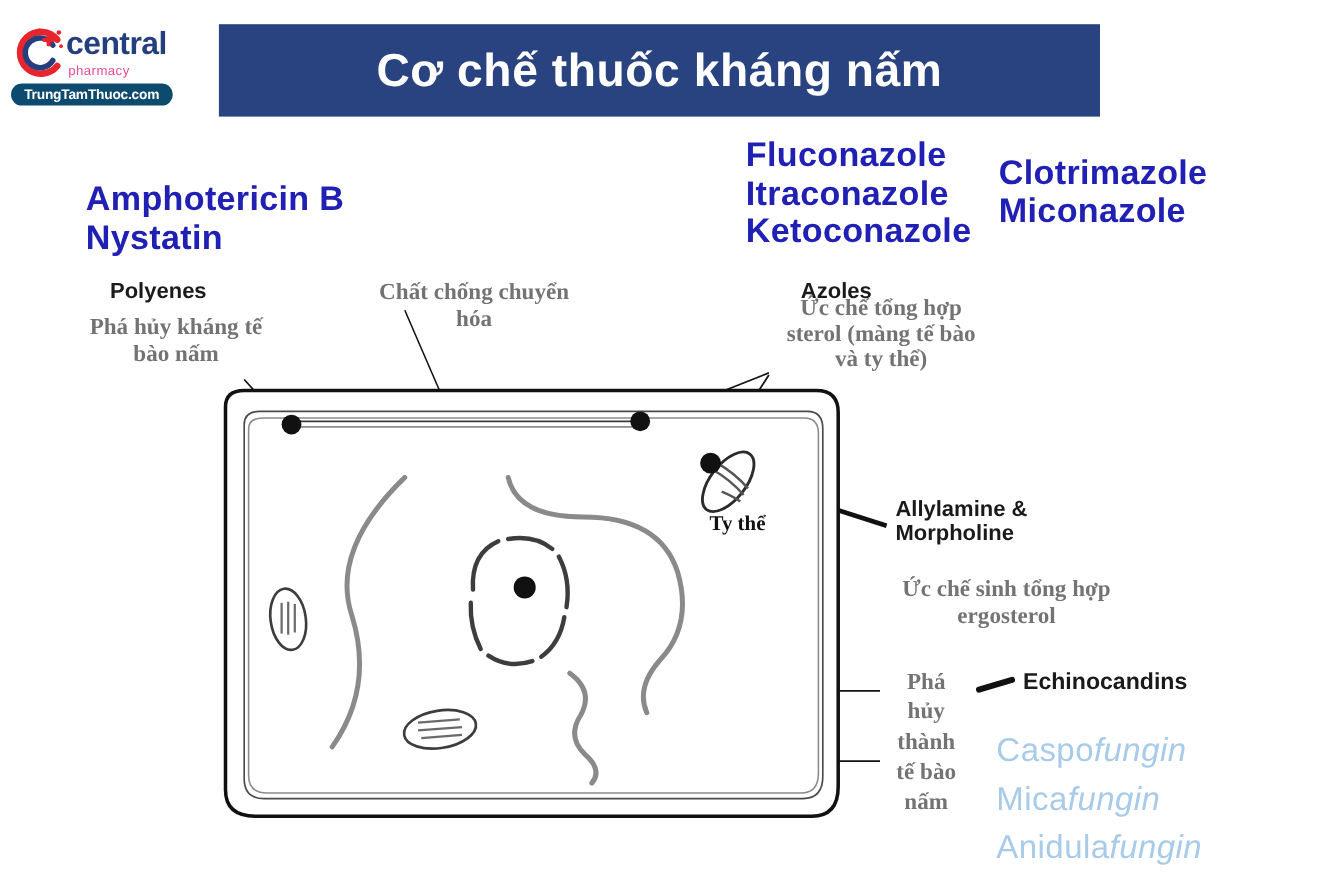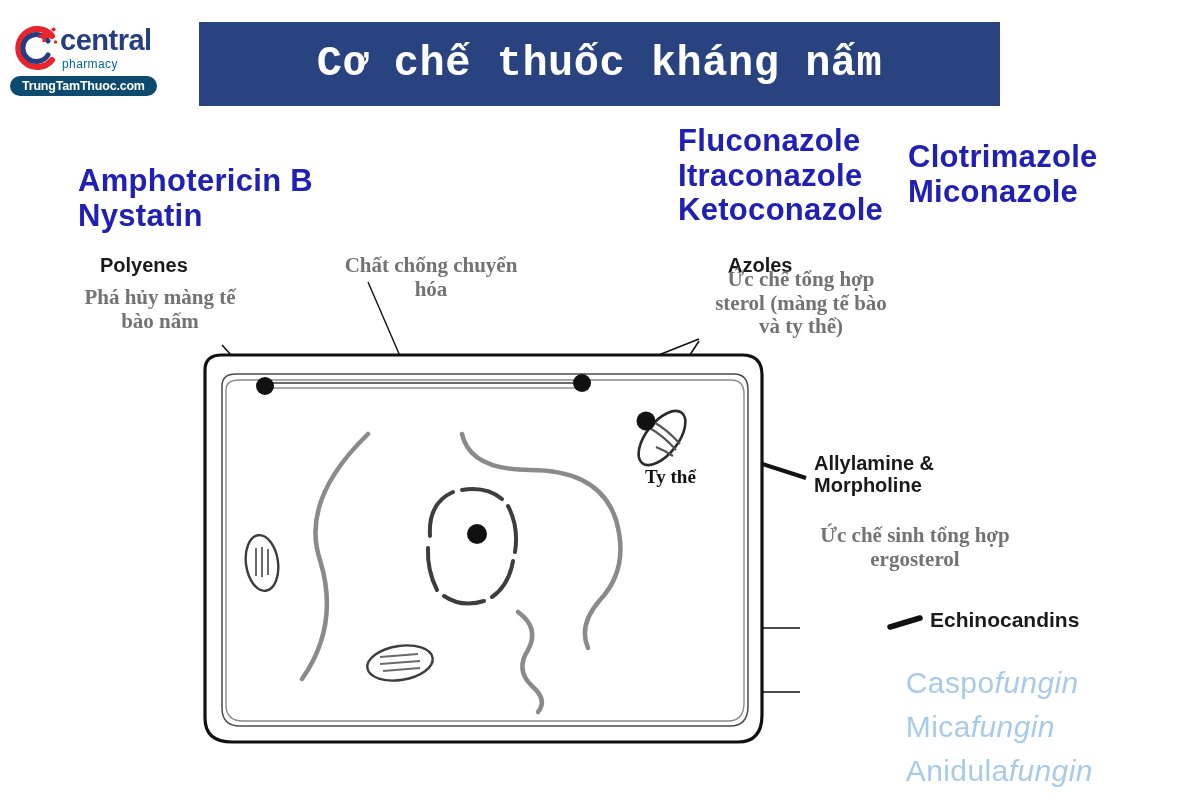--- a/index.html
+++ b/index.html
@@ -9,28 +9,28 @@
     font-family:"Liberation Sans",sans-serif;
     overflow:hidden;
     position:relative;
   }
   .stage{position:absolute;left:0;top:0;width:1200px;height:800px;}
 
   
   .logo{position:absolute;left:8px;top:18px;width:175px;height:80px;}
   .logo-mark{position:absolute;left:0;top:4px;width:52px;height:52px;}
   .logo-name{position:absolute;left:52px;top:8px;font-size:29px;font-weight:bold;color:#253e7e;letter-spacing:-0.5px;line-height:1;}
-  .logo-sub{position:absolute;left:54px;top:40px;font-size:12px;color:#0369a1;letter-spacing:0.4px;line-height:1;}
+  .logo-sub{position:absolute;left:54px;top:40px;font-size:12px;color:#ec4899;letter-spacing:0.4px;line-height:1;}
   .logo-pill{position:absolute;left:2px;top:58px;height:20px;padding:0 12px;background:#0c4a6e;border-radius:11px;
              color:#fff;font-size:12.5px;font-weight:bold;letter-spacing:-0.2px;line-height:20px;white-space:nowrap;}
 
   
   .banner{position:absolute;left:199px;top:22px;width:801px;height:84px;background:#284380;}
   .banner-title{position:absolute;left:0;top:0;width:100%;height:84px;line-height:84px;text-align:center;
-                color:#ffffff;font-family:Liberation Mono, monospace;font-weight:bold;font-size:42px;letter-spacing:0.5px;}
+                color:#ffffff;font-family:Liberation Sans, sans-serif;font-weight:bold;font-size:42px;letter-spacing:0.5px;}
 
   
   .lbl{position:absolute;white-space:pre;line-height:1.12;}
   .drug-blue{color:#2020b4;font-weight:bold;font-size:31px;letter-spacing:0.3px;}
   .drug-lightblue{color:#8fbde4;font-size:30px;letter-spacing:0.6px;}
   .drug-lightblue2{color:#a7cbe8;font-size:30px;letter-spacing:0.4px;}
   .class-black{color:#1a1a1a;font-weight:bold;font-size:20px;}
   .mech-orange{color:#737373;font-family:"Liberation Serif",serif;font-weight:bold;font-size:21px;text-align:center;}
   .small-black{color:#111;font-family:"Liberation Serif",serif;font-weight:bold;font-size:19px;}
   .echino-ital{font-style:italic;}
@@ -137,41 +137,46 @@
           <path d="M656 447 Q666 451 673 456"></path>
         </g>
         <circle cx="646" cy="421" r="9.5" fill="#111"></circle>
       </g>
     </g>
   </svg>
 
   <div class="lbl drug-blue" style="left:78px;top:164px;">Amphotericin B
 Nystatin</div>
   <div class="lbl class-black" style="left:100px;top:254px;">Polyenes</div>
-  <div class="lbl mech-orange" style="left:50px;top:286px;width:220px;">Phá hủy màng tế
+  <div class="lbl mech-orange" style="left:50px;top:286px;width:220px;">Phá hủy kháng tế
 bào nấm</div>
 
   <div class="lbl mech-orange" style="left:325px;top:254px;width:212px;">Chất chống chuyển
 hóa</div>
 
   <div class="lbl drug-blue" style="left:678px;top:124px;">Fluconazole
 Itraconazole
 Ketoconazole</div>
   <div class="lbl drug-blue" style="left:908px;top:140px;">Clotrimazole
 Miconazole</div>
   <div class="lbl class-black" style="left:690px;top:254px;margin-left:38px;">Azoles</div>
   <div class="lbl mech-orange" style="left:692px;top:268px;width:218px;">Ức chế tổng hợp
 sterol (màng tế bào
 và ty thể)</div>
 
   <div class="lbl class-black" style="left:814px;top:452px;">Allylamine &amp;
 Morpholine</div>
   <div class="lbl mech-orange" style="left:790px;top:524px;width:250px;">Ức chế sinh tổng hợp
 ergosterol</div>
 
+  <div class="lbl mech-orange" style="left:808px;top:606px;width:68px;line-height:1.30;">Phá
+hủy
+thành
+tế bào
+nấm</div>
   <div class="lbl class-black" style="left:930px;top:608px;font-size:21px;">Echinocandins</div>
 
   <div class="lbl" style="left:888px;top:692px;">
     <span class="drug-lightblue2">Mica</span><span class="drug-lightblue2 echino-ital">fungin</span>
   </div>
   <div class="lbl" style="left:888px;top:648px;">
     <span class="drug-lightblue2">Caspo</span><span class="drug-lightblue2 echino-ital">fungin</span>
   </div>
   <div class="lbl" style="left:888px;top:736px;">
     <span class="drug-lightblue2">Anidula</span><span class="drug-lightblue2 echino-ital">fungin</span>

